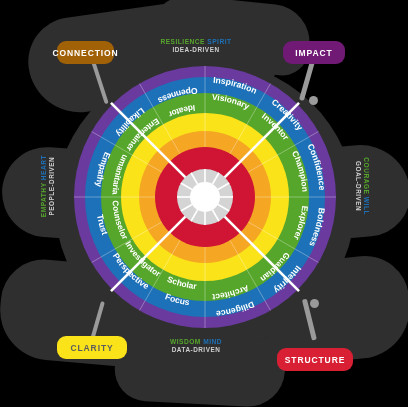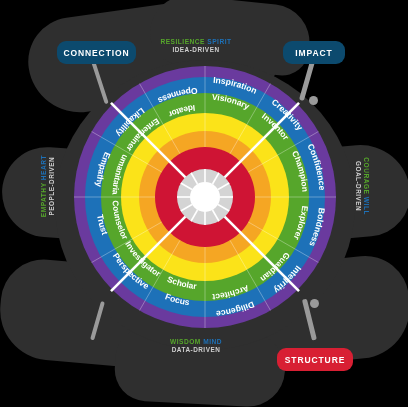--- a/index.html
+++ b/index.html
@@ -21,22 +21,22 @@
   .stem{position:absolute;background:#9a9a9a;border-radius:2px;z-index:3;}
   #stem-tl{left:90px;top:58px;width:4px;height:48px;transform:rotate(-18deg);transform-origin:top center;}
   #stem-tr{left:311px;top:58px;width:5px;height:44px;transform:rotate(16deg);transform-origin:top center;}
   #stem-bl{left:90px;top:300px;width:4px;height:40px;transform:rotate(16deg);transform-origin:bottom center;}
   #stem-br{left:312px;top:298px;width:5px;height:42px;transform:rotate(-14deg);transform-origin:bottom center;}
   .knob{position:absolute;width:9px;height:9px;border-radius:50%;background:#9a9a9a;z-index:3;}
 
   
   .badge{position:absolute;z-index:6;border-radius:9px;display:flex;align-items:center;justify-content:center;
          font-size:8.5px;font-weight:bold;letter-spacing:.9px;white-space:nowrap;}
-  #badge-connection{left:57px;top:41px;width:79px;height:23px;background:#0c4a6e;color:#fff;}
-  #badge-impact{left:283px;top:41px;width:62px;height:23px;background:#0c4a6e;color:#fff;}
+  #badge-connection{left:57px;top:41px;width:57px;height:23px;background:#a16207;color:#fff;}
+  #badge-impact{left:283px;top:41px;width:62px;height:23px;background:#701a75;color:#fff;}
   #badge-clarity{left:57px;top:336px;width:70px;height:23px;background:#fbe319;color:#5d5d5d;}
   #badge-structure{left:277px;top:348px;width:76px;height:23px;background:#d81f33;color:#fff;}
 
   
   .axis-lbl{position:absolute;z-index:6;text-align:center;line-height:1.25;}
   .axis-lbl .l1{font-size:6.6px;font-weight:bold;letter-spacing:.5px;}
   .axis-lbl .l2{font-size:6.4px;font-weight:bold;letter-spacing:.5px;color:#cfcfcf;}
   .g{color:#56a62b;} .b{color:#1d71b8;}
   #axis-top{left:146px;top:38px;width:100px;}
   #axis-bottom{left:146px;top:338px;width:100px;}
@@ -66,20 +66,21 @@
 
   <div class="stem" id="stem-tl"></div>
   <div class="stem" id="stem-tr"></div>
   <div class="stem" id="stem-bl"></div>
   <div class="stem" id="stem-br"></div>
   <div class="knob" style="left:309px;top:96px;"></div>
   <div class="knob" style="left:310px;top:299px;"></div>
 
   <div class="badge" id="badge-connection">CONNECTION</div>
   <div class="badge" id="badge-impact">IMPACT</div>
+  <div class="badge" id="badge-clarity">CLARITY</div>
   <div class="badge" id="badge-structure">STRUCTURE</div>
 
   <div class="axis-lbl" id="axis-top">
     <div class="l1"><span class="g">RESILIENCE</span>
       <span class="b">SPIRIT</span></div>
     <div class="l2">IDEA-DRIVEN</div>
   </div>
 
   <div class="axis-lbl" id="axis-bottom">
     <div class="l1"><span class="g">WISDOM</span>

